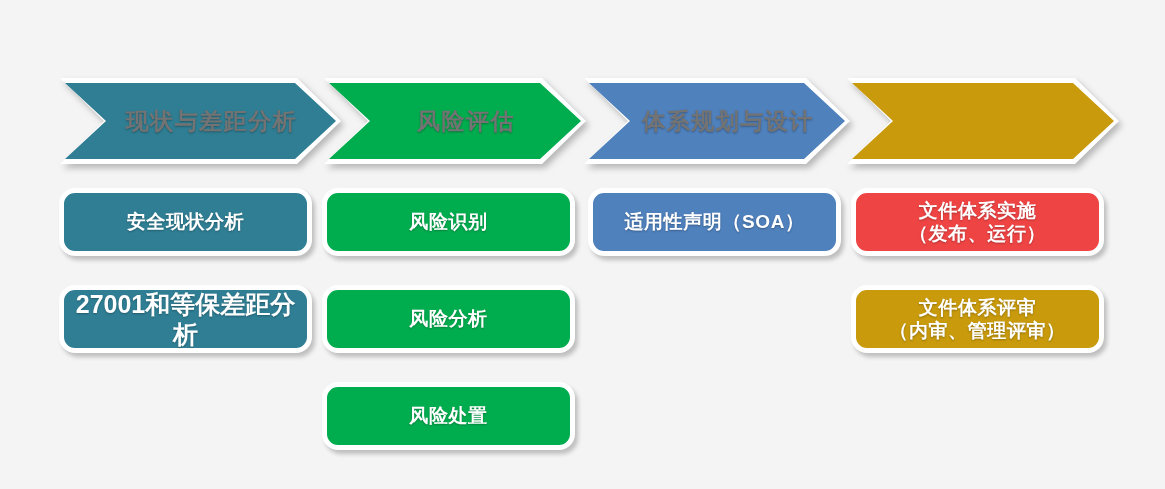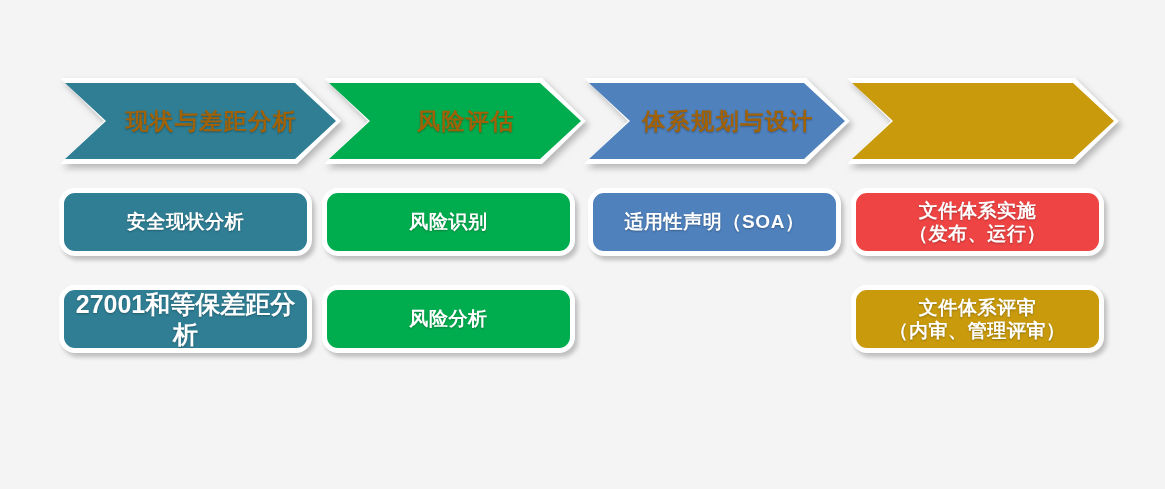--- a/index.html
+++ b/index.html
@@ -49,21 +49,21 @@
     top: 5px;
     left: 5px;
     right: 5px;
     bottom: 5px;
     -webkit-clip-path: polygon(0 0, calc(100% - 41px) 0, 100% 50%, calc(100% - 41px) 100%, 0 100%, 41px 50%);
     clip-path: polygon(0 0, calc(100% - 41px) 0, 100% 50%, calc(100% - 41px) 100%, 0 100%, 41px 50%);
   }
   .chev .label {
     position: relative;
     z-index: 3;
-    color: #a16207;
+    color: #737373;
     font-size: 23px;
     font-weight: bold;
     letter-spacing: 1.5px;
     text-shadow: 0 1px 2px rgba(0,0,0,0.30);
     padding-left: 22px;
     white-space: nowrap;
   }
 
   
   .col {
@@ -142,20 +142,23 @@
     </div>
   </div>
 
   <div class="col" style="left:322px;">
     <div class="card r1" id="c1-0" style="background: rgb(0, 173, 78); text-align: right;">
       <span class="txt">风险识别</span>
     </div>
     <div class="card r2" id="c1-1" style="background: rgb(0, 173, 78);">
       <span class="txt">风险分析</span>
     </div>
+    <div class="card r3" id="c1-2" style="background: rgb(0, 173, 78);">
+      <span class="txt">风险处置</span>
+    </div>
   </div>
 
   <div class="col" style="left:588px;">
     <div class="card r1" id="c2-0" style="background: rgb(79, 129, 189);">
       <span class="txt">适用性声明（SOA）</span>
     </div>
   </div>
 
   <div class="col" style="left:851px;">
     <div class="card r1" id="c3-0" style="background: #ef4444;">

